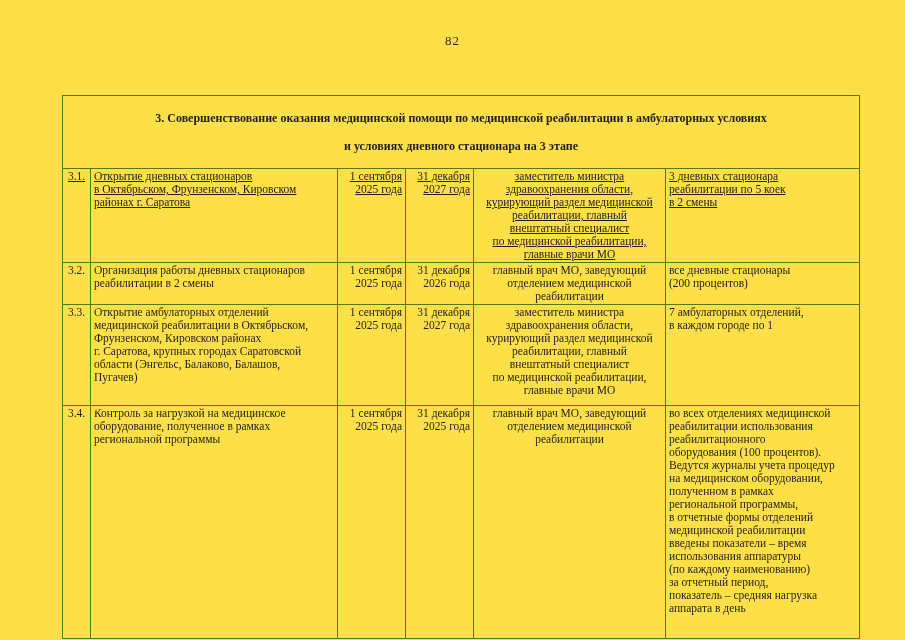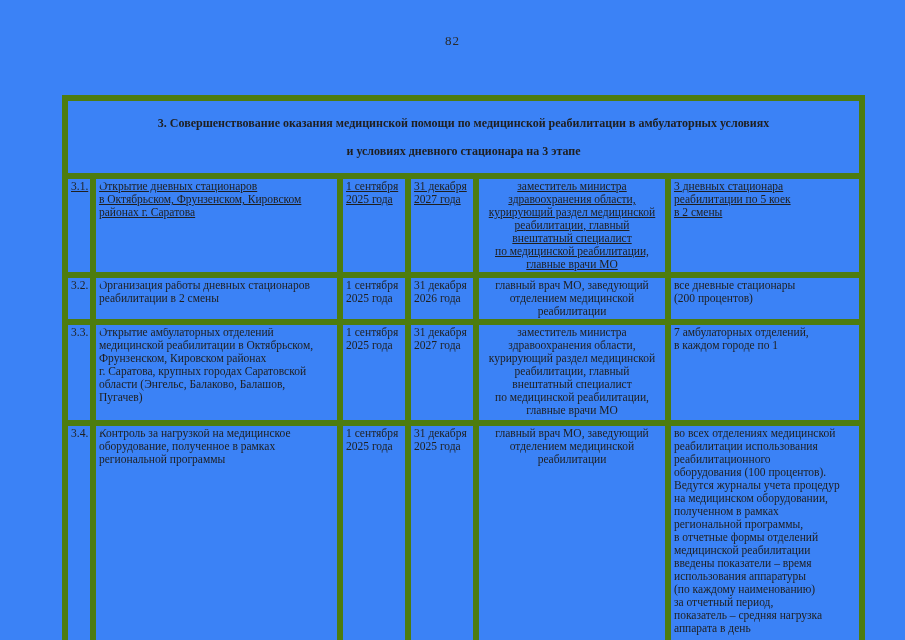--- a/index.html
+++ b/index.html
@@ -9,21 +9,21 @@
     height: 640px;
     background: #ffffff;
     overflow: hidden;
     font-family: "Liberation Serif", "DejaVu Serif", serif;
     color: #1f1f1f;
   }
   .page {
     position: relative;
     width: 905px;
     height: 640px;
-    background: #3b82f6;
+    background: #fde047;
   }
   .page-number {
     position: absolute;
     top: 33px;
     left: 0;
     right: 0;
     text-align: center;
     font-size: 13px;
     color: #2a2a2a;
     letter-spacing: 1px;
@@ -33,39 +33,39 @@
     left: 62px;
     top: 95px;
     width: 797px;
     border-collapse: collapse;
     table-layout: fixed;
     font-size: 11.5px;
     line-height: 13px;
     color: #1f1f1f;
   }
   table.doc-table td {
-    border: 6px solid #4d7c0f;
+    border: 1px solid #4d7c0f;
     vertical-align: top;
     padding: 1px 3px;
     white-space: pre-line;
     overflow: hidden;
   }
   td.title-cell {
     height: 28px;
     text-align: center;
     font-weight: bold;
     font-size: 12px;
     line-height: 14px;
     vertical-align: middle;
     white-space: normal;
     padding: 1px 6px;
   }
   td.c-num  { text-align: center; padding: 1px 1px; }
   td.c-act  { text-align: left;   padding-left: 4px; border-radius: 13px; }
-  td.c-date { text-align: left; margin-top: 12px; }
+  td.c-date { text-align: right; margin-top: 12px; }
   td.c-resp { text-align: center; }
   td.c-res  { text-align: left; }
   tr.r1 { height: 69px; text-decoration: underline; }
   tr.r2 { height: 40px; }
   tr.r3 { height: 101px; }
   tr.r4 { height: 233px; }
 </style>
 </head>
 <body>
 

